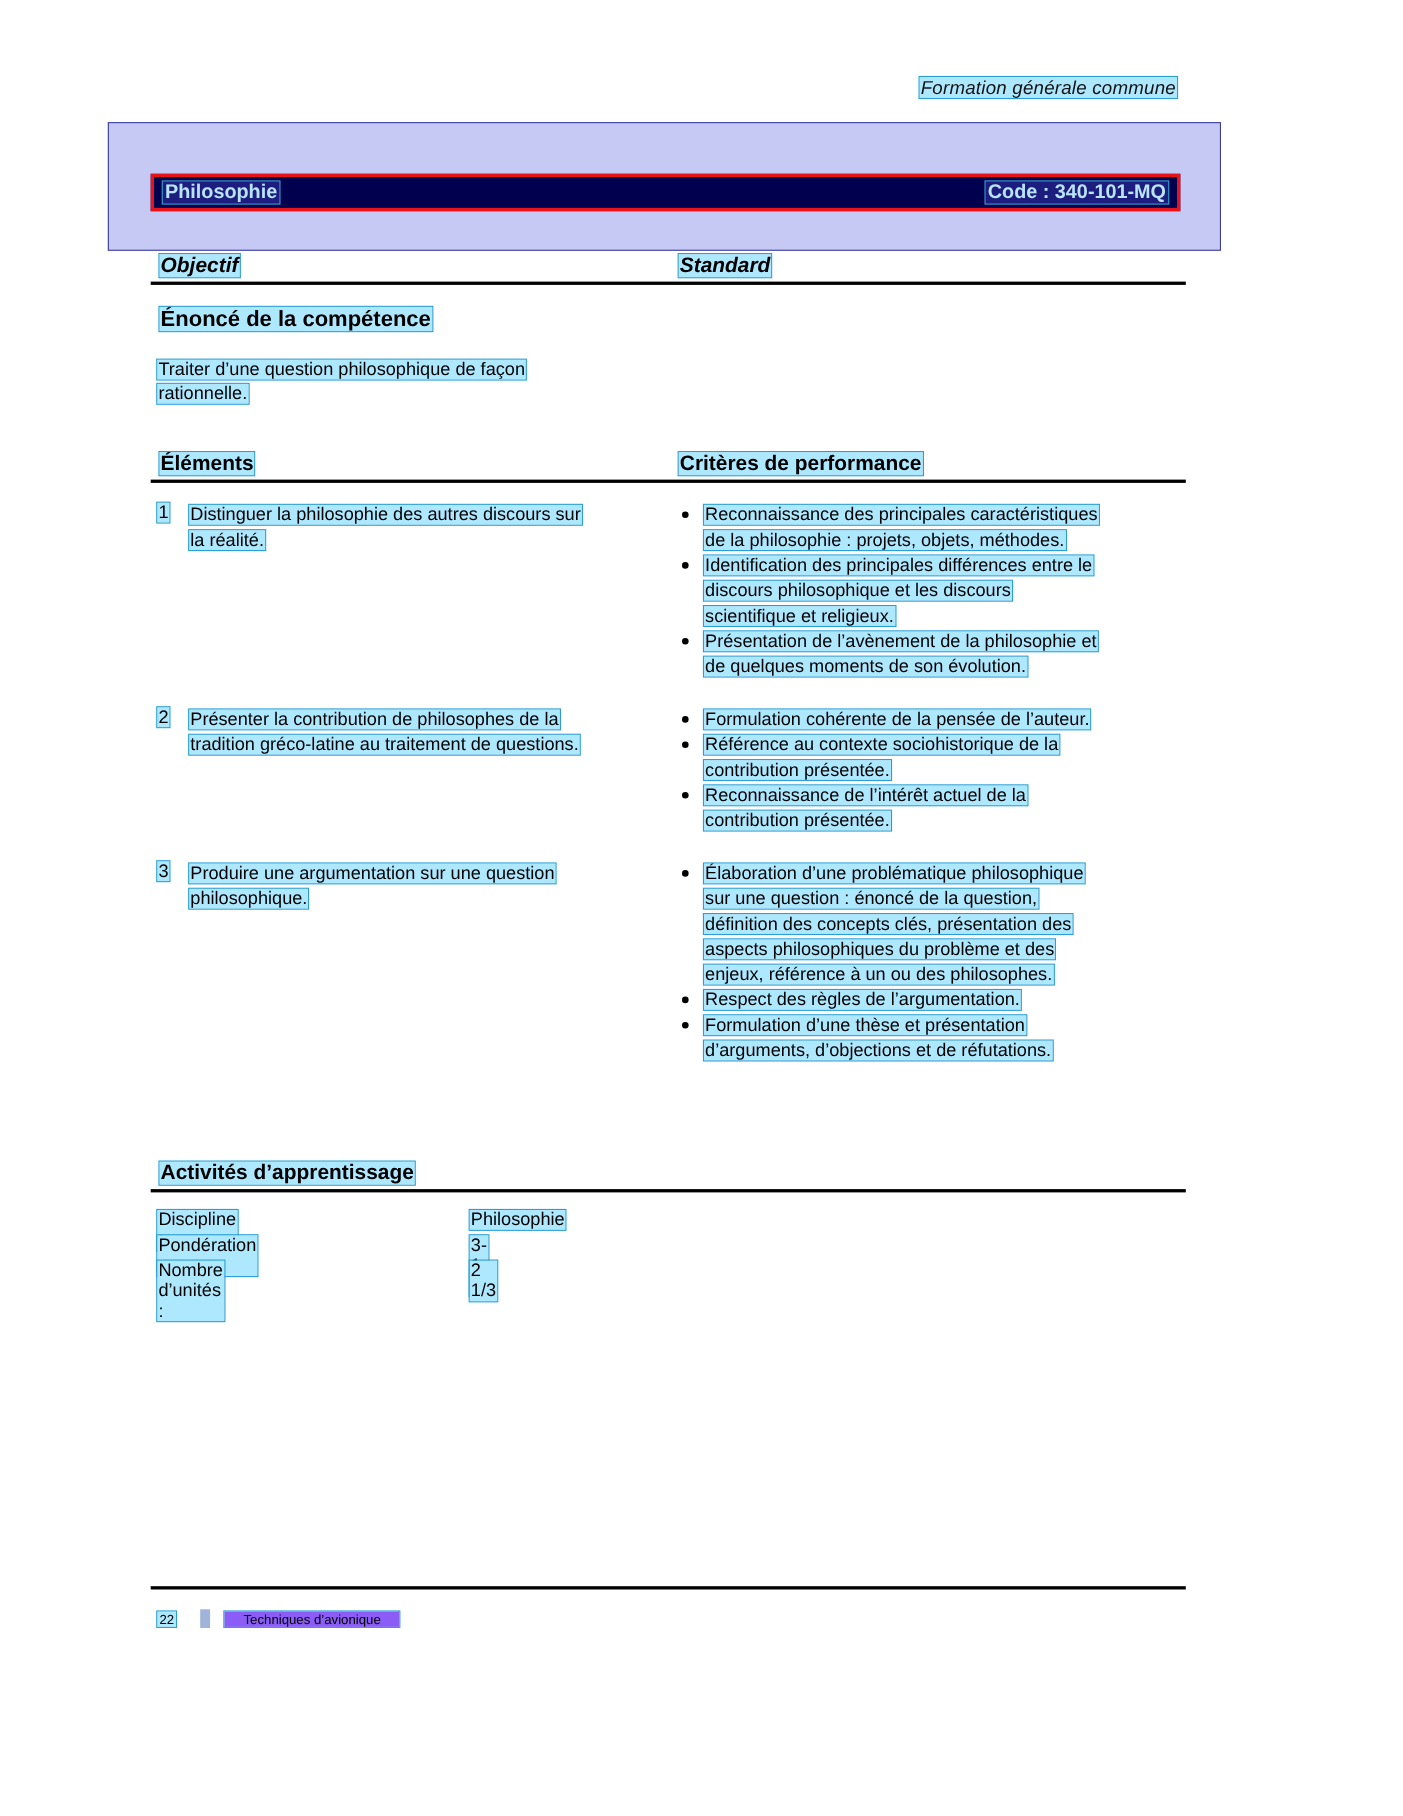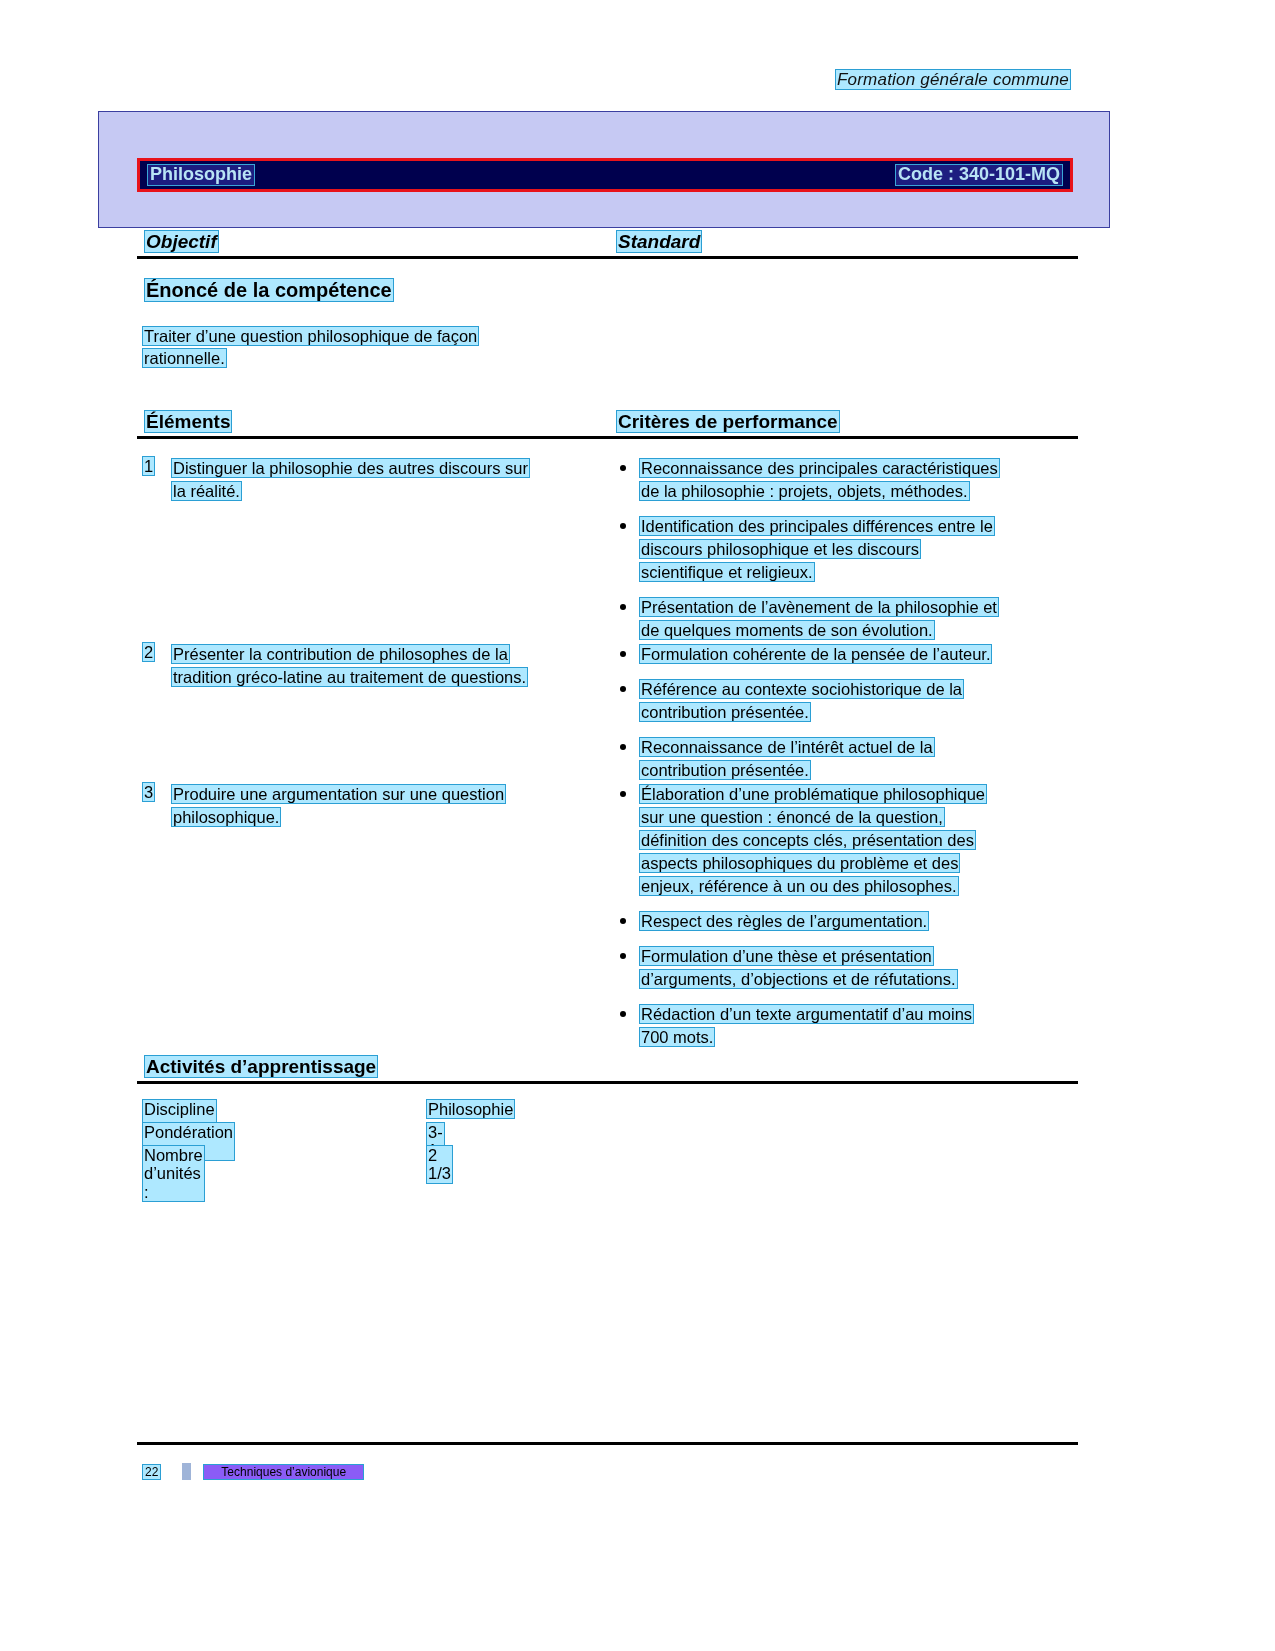--- a/index.html
+++ b/index.html
@@ -128,21 +128,21 @@
   .col-right {
     position: absolute;
     left: 613px;
     width: 470px;
     font-size: 16.5px;
     line-height: 23px;
   }
   .bullet-item {
     position: relative;
     padding-left: 27px;
-    margin-bottom: 12px;
+    margin-bottom: 0;
   }
   .bullet-item .dot {
     position: absolute;
     left: 7px;
     top: 8px;
     width: 6px;
     height: 6px;
     border-radius: 50%;
     background: #000;
   }
@@ -302,25 +302,20 @@
     </div>
     <div class="bullet-item">
       <span class="dot"></span>
       <span class="hl">Respect des règles de l’argumentation.</span>
     </div>
     <div class="bullet-item">
       <span class="dot"></span>
       <span class="hl">Formulation d’une thèse et présentation</span><br>
       <span class="hl">d’arguments, d’objections et de réfutations.</span>
     </div>
-    <div class="bullet-item">
-      <span class="dot"></span>
-      <span class="hl">Rédaction d’un texte argumentatif d’au moins</span><br>
-      <span class="hl">700 mots.</span>
-    </div>
   </div>
 
   <div class="row-head" style="top:1053px;">
     <div class="left" style="font-style:normal;"><span class="hl">Activités d’apprentissage</span></div>
   </div>
 
   <div class="act-table" style="top:1100px;">
     <div class="act-row">
       <span class="k hl">Discipline :</span>
       <span class="v hl">Philosophie</span>

